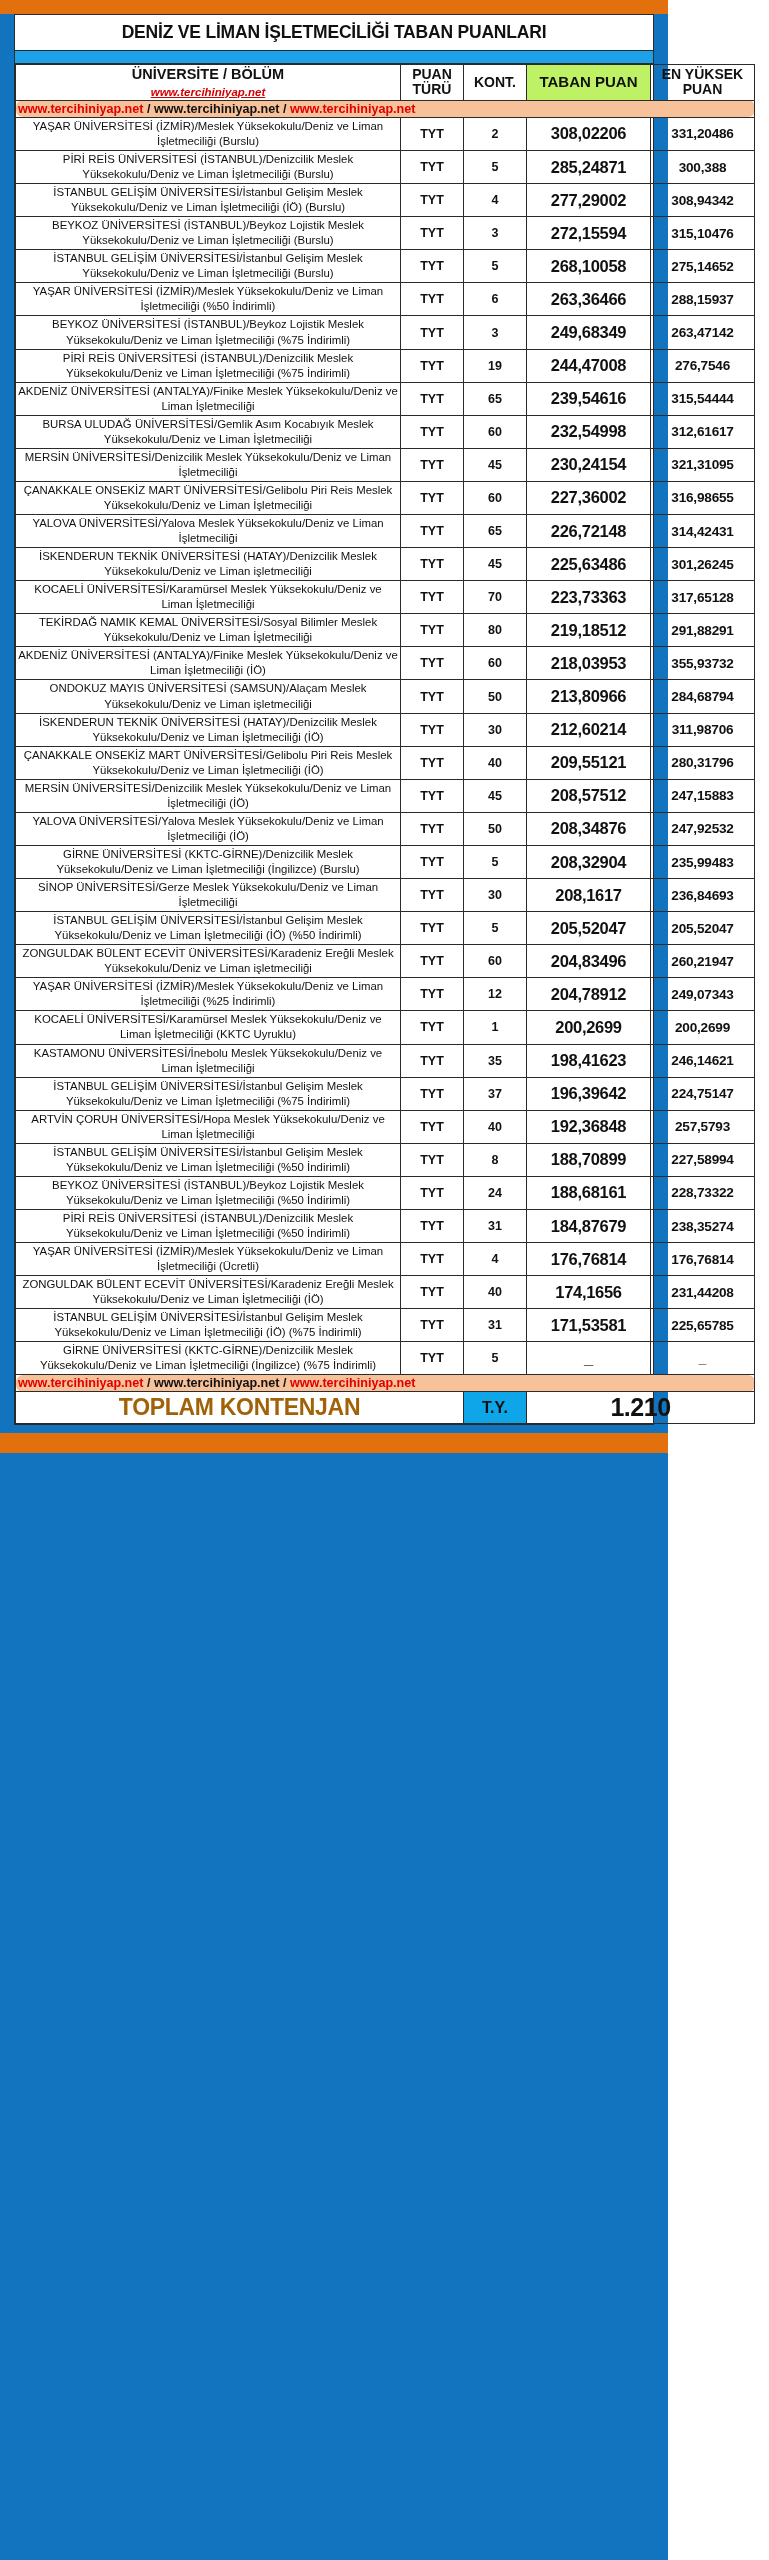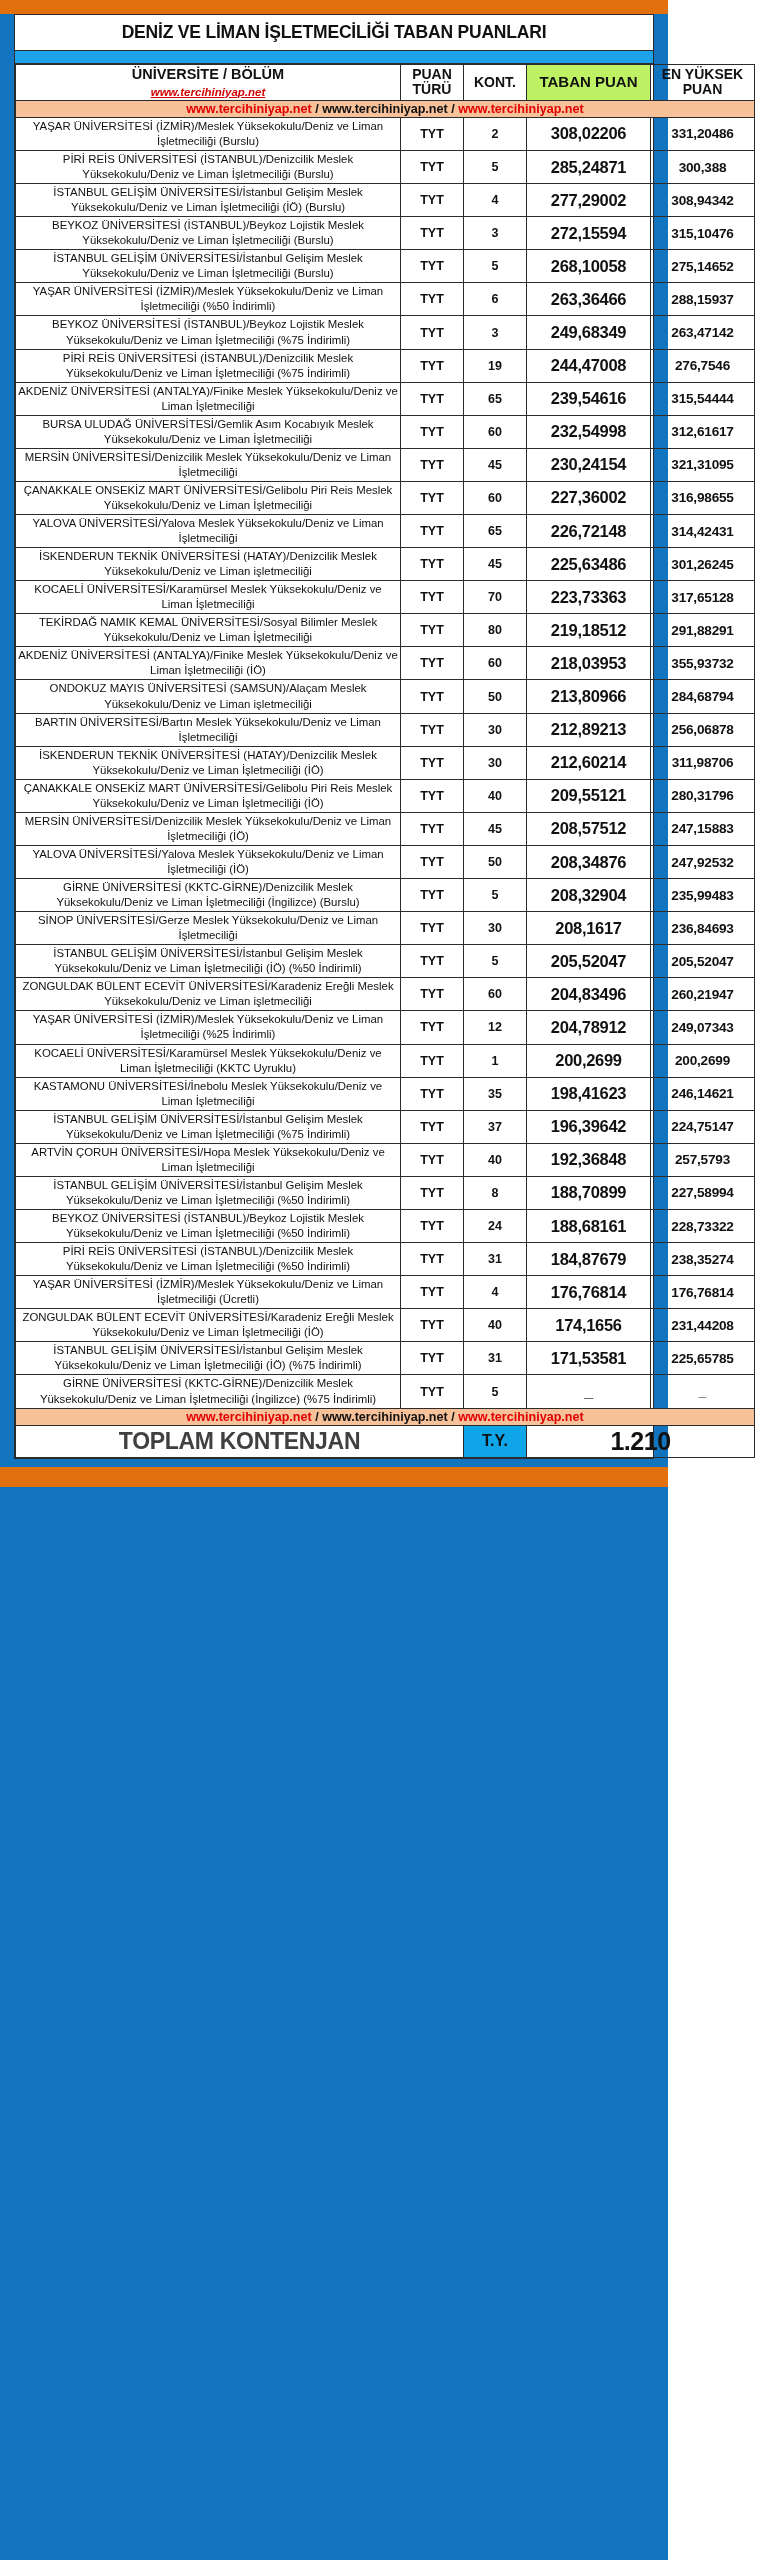--- a/index.html
+++ b/index.html
@@ -89,26 +89,27 @@
   .hdr-taban {
     background: #bef264;
     text-align: center;
     font-weight: bold;
     font-size: 15px;
     color: #111;
     line-height: 1.12;
   }
   .promo-row td {
     background: #f7c19a;
-    text-align: center;
+    text-align: left;
     font-weight: bold;
     font-size: 12.6px;
     padding: 2px 0 3px 0;
     color: #111;
     white-space: nowrap;
+    border-radius: 7px;
   }
   .promo-row .red { color: #e00000; }
   .promo-row .blk { color: #111; }
 
   td.uni {
     text-align: center;
     font-size: 11.4px;
     font-weight: normal;
     color: #111;
     line-height: 1.32;
@@ -134,21 +135,21 @@
     color: #111;
     letter-spacing: -0.2px;
   }
   .total-row td {
     padding: 6px 2px;
   }
   .total-label {
     text-align: center;
     font-size: 23px;
     font-weight: bold;
-    color: #404040;
+    color: #a16207;
     letter-spacing: -0.3px;
   }
   .total-ty {
     background: #0ea5e9;
     text-align: center;
     font-size: 16px;
     font-weight: bold;
     color: #111;
   }
   .total-val {
@@ -317,27 +318,20 @@
             <td class="enyuk">355,93732</td>
           </tr>
           <tr>
             <td class="uni">ONDOKUZ MAYIS ÜNİVERSİTESİ (SAMSUN)/Alaçam Meslek Yüksekokulu/Deniz ve Liman işletmeciliği</td>
             <td class="ctr">TYT</td>
             <td class="ctr">50</td>
             <td class="taban">213,80966</td>
             <td class="enyuk">284,68794</td>
           </tr>
           <tr>
-            <td class="uni">BARTIN ÜNİVERSİTESİ/Bartın Meslek Yüksekokulu/Deniz ve Liman İşletmeciliği</td>
-            <td class="ctr">TYT</td>
-            <td class="ctr">30</td>
-            <td class="taban">212,89213</td>
-            <td class="enyuk">256,06878</td>
-          </tr>
-          <tr>
             <td class="uni">İSKENDERUN TEKNİK ÜNİVERSİTESİ (HATAY)/Denizcilik Meslek Yüksekokulu/Deniz ve Liman İşletmeciliği (İÖ)</td>
             <td class="ctr">TYT</td>
             <td class="ctr">30</td>
             <td class="taban">212,60214</td>
             <td class="enyuk">311,98706</td>
           </tr>
           <tr>
             <td class="uni">ÇANAKKALE ONSEKİZ MART ÜNİVERSİTESİ/Gelibolu Piri Reis Meslek Yüksekokulu/Deniz ve Liman İşletmeciliği (İÖ)</td>
             <td class="ctr">TYT</td>
             <td class="ctr">40</td>

